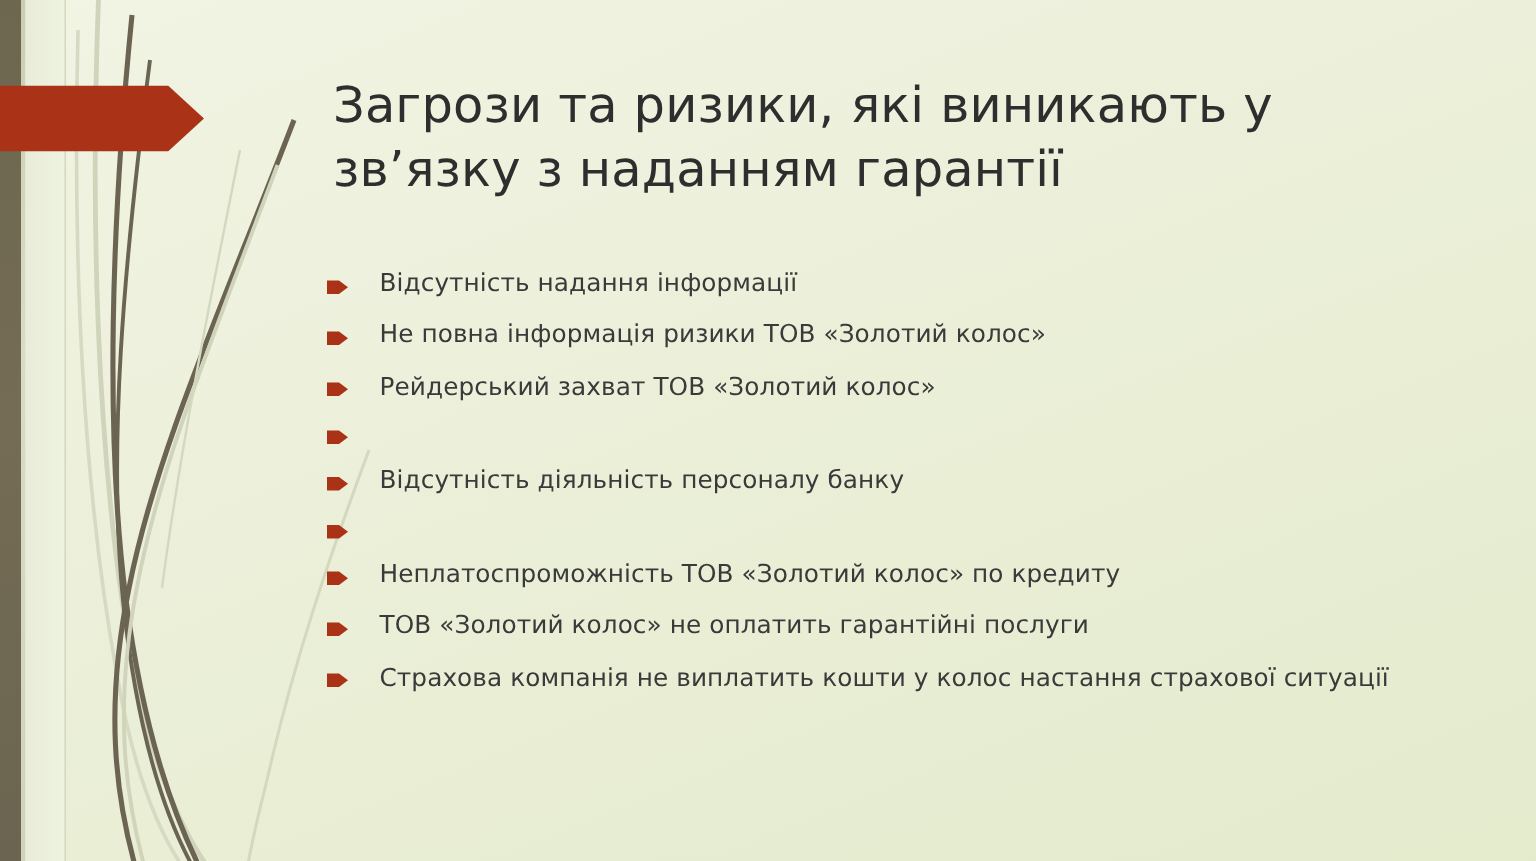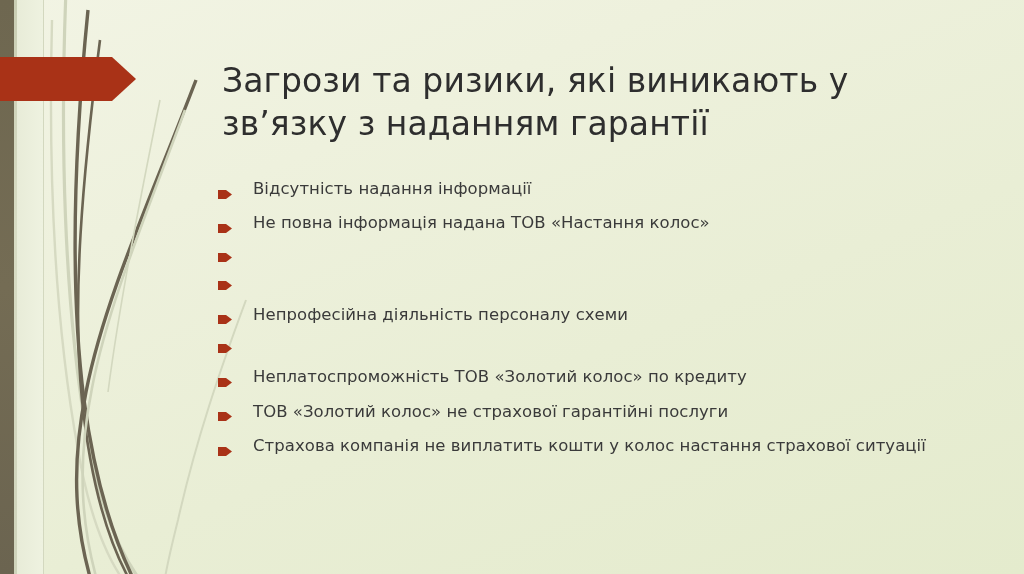--- a/index.html
+++ b/index.html
@@ -66,39 +66,39 @@
     left: 0;
     top: 57px;
     width: 136px;
     height: 44px;
   }
 
   
   #title {
     position: absolute;
     left: 222px;
-    top: 60px;
+    top: 49px;
     width: 740px;
     color: #2e2e2e;
     font-size: 33px;
     line-height: 1.3;
     font-weight: 400;
     letter-spacing: 0.1px;
   }
 
   
   #bullets {
     position: absolute;
     left: 218px;
     top: 178px;
     width: 790px;
   }
   .bullet-row {
     display: flex;
-    align-items: flex-end;
+    align-items: center;
     margin-bottom: 12.5px;
   }
   .bullet-marker {
     flex: 0 0 auto;
     width: 14px;
     height: 11px;
     margin-top: 5px;
     margin-right: 21px;
   }
   .bullet-text {
@@ -141,60 +141,61 @@
       <svg class="bullet-marker" viewBox="0 0 14 11" preserveAspectRatio="none">
         <polygon points="0,1 8,1 14,5.5 8,10 0,10" fill="#a93217"></polygon>
       </svg>
       <span class="bullet-text">Відсутність надання інформації</span>
     </div>
 
     <div class="bullet-row">
       <svg class="bullet-marker" viewBox="0 0 14 11" preserveAspectRatio="none">
         <polygon points="0,1 8,1 14,5.5 8,10 0,10" fill="#a93217"></polygon>
       </svg>
-      <span class="bullet-text">Не повна інформація надана ТОВ «Настання колос»</span>
-    </div>
-
-    <div class="bullet-row">
-      <svg class="bullet-marker" viewBox="0 0 14 11" preserveAspectRatio="none">
-        <polygon points="0,1 8,1 14,5.5 8,10 0,10" fill="#a93217"></polygon>
-      </svg>
-    </div>
-
-    <div class="bullet-row">
-      <svg class="bullet-marker" viewBox="0 0 14 11" preserveAspectRatio="none">
-        <polygon points="0,1 8,1 14,5.5 8,10 0,10" fill="#a93217"></polygon>
-      </svg>
-    </div>
-
-    <div class="bullet-row">
-      <svg class="bullet-marker" viewBox="0 0 14 11" preserveAspectRatio="none">
-        <polygon points="0,1 8,1 14,5.5 8,10 0,10" fill="#a93217"></polygon>
-      </svg>
-      <span class="bullet-text">Непрофесійна діяльність персоналу схеми</span>
+      <span class="bullet-text">Не повна інформація ризики ТОВ «Золотий колос»</span>
+    </div>
+
+    <div class="bullet-row">
+      <svg class="bullet-marker" viewBox="0 0 14 11" preserveAspectRatio="none">
+        <polygon points="0,1 8,1 14,5.5 8,10 0,10" fill="#a93217"></polygon>
+      </svg>
+      <span class="bullet-text">Рейдерський захват ТОВ «Золотий колос»</span>
+    </div>
+
+    <div class="bullet-row">
+      <svg class="bullet-marker" viewBox="0 0 14 11" preserveAspectRatio="none">
+        <polygon points="0,1 8,1 14,5.5 8,10 0,10" fill="#a93217"></polygon>
+      </svg>
+    </div>
+
+    <div class="bullet-row">
+      <svg class="bullet-marker" viewBox="0 0 14 11" preserveAspectRatio="none">
+        <polygon points="0,1 8,1 14,5.5 8,10 0,10" fill="#a93217"></polygon>
+      </svg>
+      <span class="bullet-text">Відсутність діяльність персоналу банку</span>
     </div>
 
     <div class="bullet-row">
       <svg class="bullet-marker" viewBox="0 0 14 11" preserveAspectRatio="none">
         <polygon points="0,1 8,1 14,5.5 8,10 0,10" fill="#a93217"></polygon>
       </svg>
     </div>
 
     <div class="bullet-row">
       <svg class="bullet-marker" viewBox="0 0 14 11" preserveAspectRatio="none">
         <polygon points="0,1 8,1 14,5.5 8,10 0,10" fill="#a93217"></polygon>
       </svg>
       <span class="bullet-text">Неплатоспроможність ТОВ «Золотий колос» по кредиту</span>
     </div>
 
     <div class="bullet-row">
       <svg class="bullet-marker" viewBox="0 0 14 11" preserveAspectRatio="none">
         <polygon points="0,1 8,1 14,5.5 8,10 0,10" fill="#a93217"></polygon>
       </svg>
-      <span class="bullet-text">ТОВ «Золотий колос» не страхової гарантійні послуги</span>
+      <span class="bullet-text">ТОВ «Золотий колос» не оплатить гарантійні послуги</span>
     </div>
 
     <div class="bullet-row">
       <svg class="bullet-marker" viewBox="0 0 14 11" preserveAspectRatio="none">
         <polygon points="0,1 8,1 14,5.5 8,10 0,10" fill="#a93217"></polygon>
       </svg>
       <span class="bullet-text">Страхова компанія не виплатить кошти у колос настання страхової ситуації</span>
     </div>
 
   </div>

